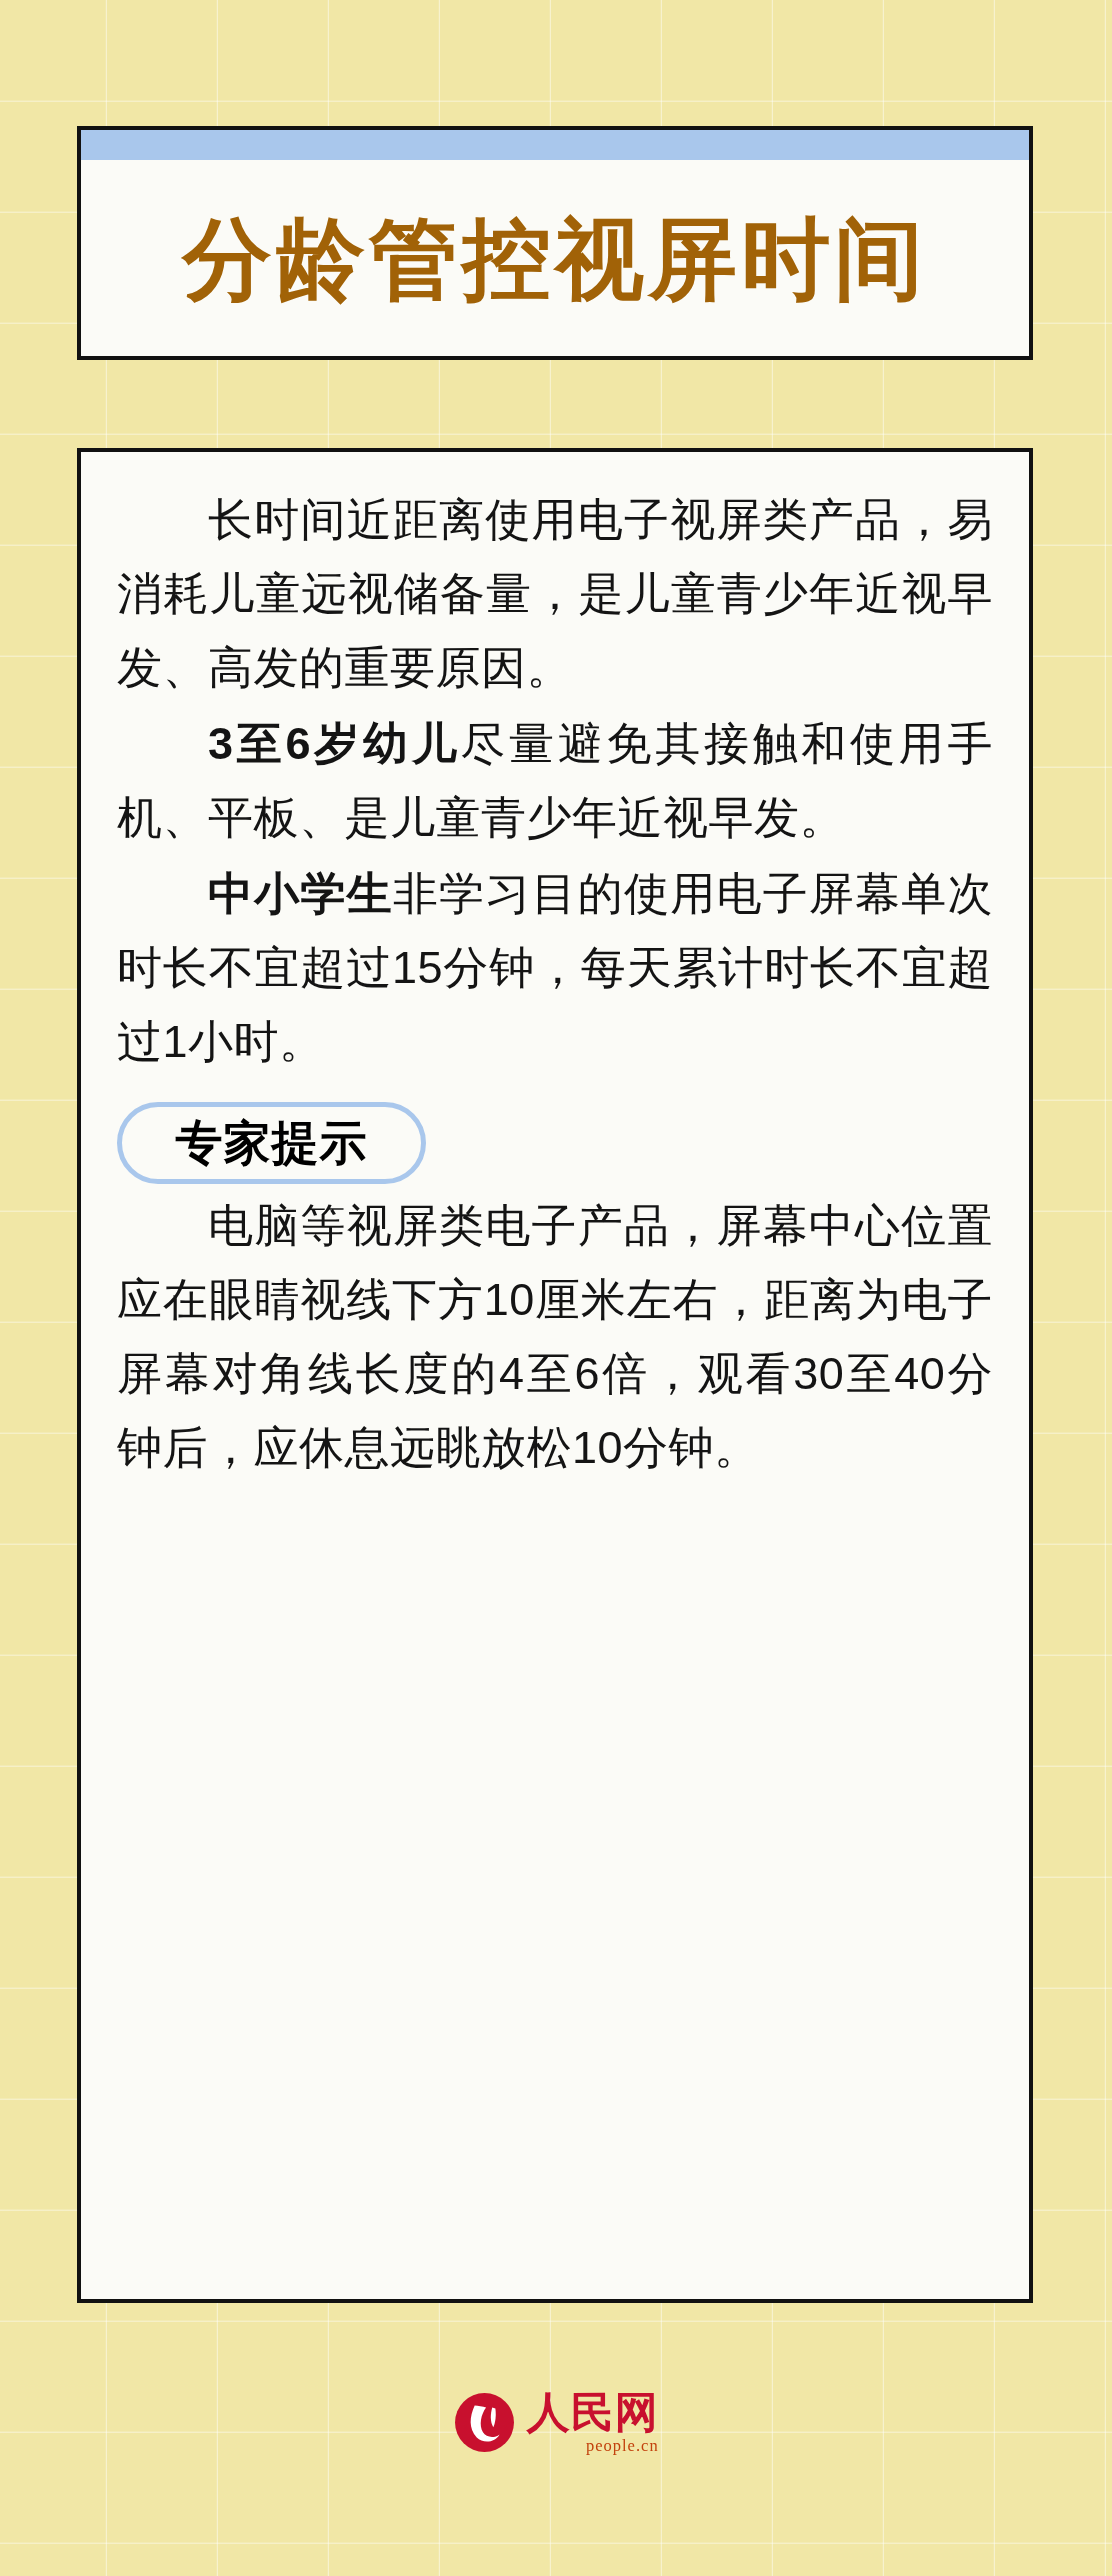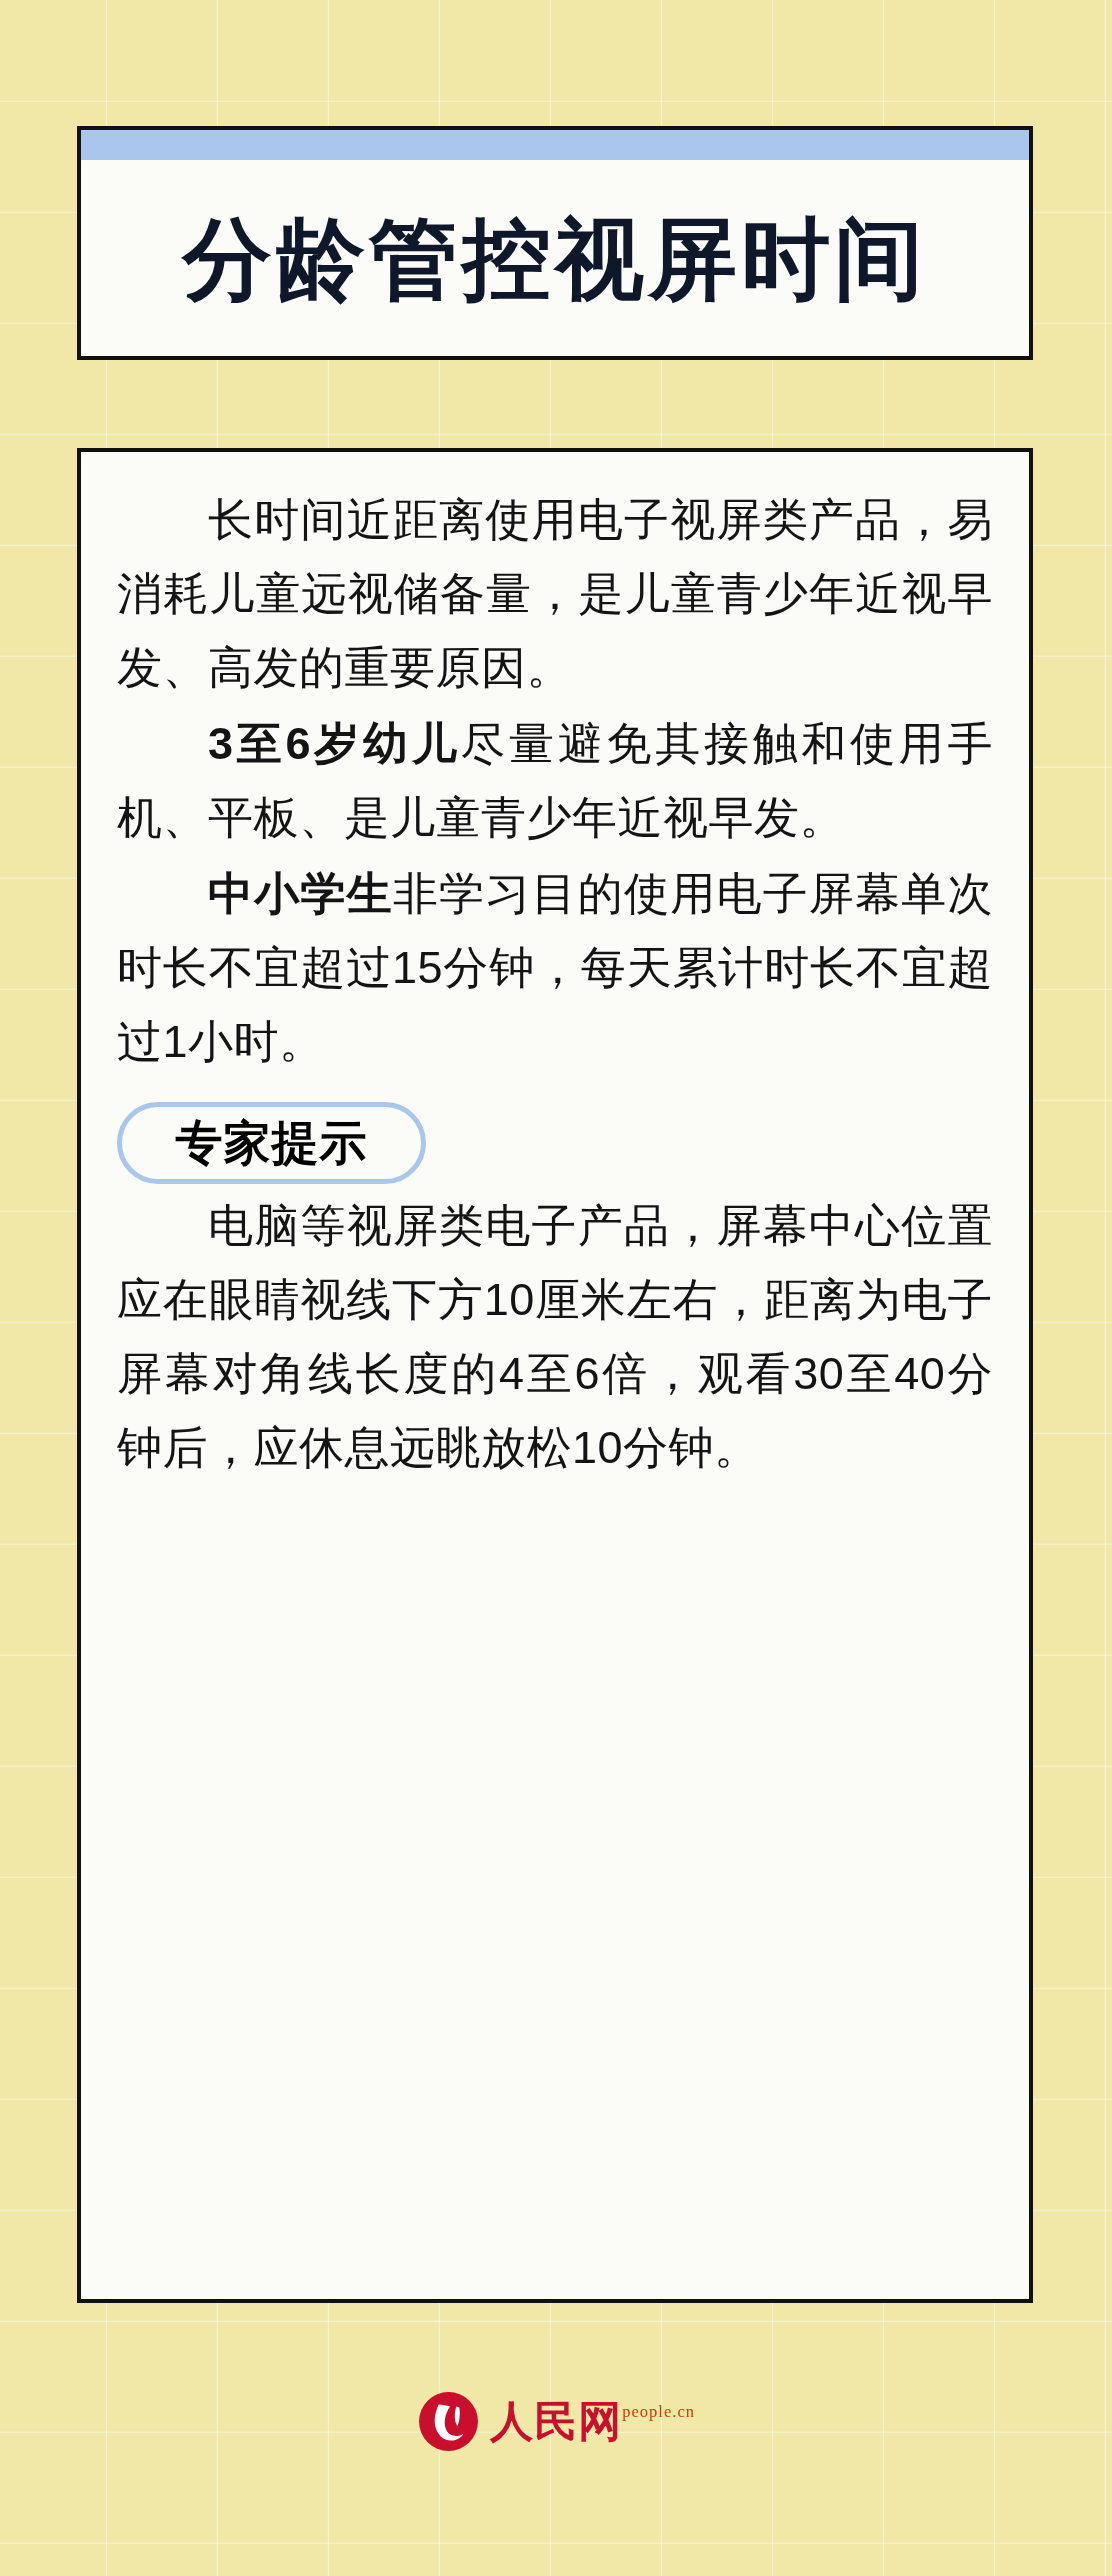--- a/index.html
+++ b/index.html
@@ -64,21 +64,21 @@
     top: 160px;
     width: 956px;
     height: 200px;
     display: flex;
     align-items: center;
     justify-content: center;
     font-family: "DejaVu Serif", "Liberation Serif", serif;
     font-weight: 700;
     font-size: 89px;
     letter-spacing: 4.1px;
-    color: #0f172a;
+    color: #a16207;
     z-index: 3;
     white-space: nowrap;
   }
 
   
   .body-card {
     position: absolute;
     left: 77px;
     top: 448px;
     width: 956px;
@@ -144,21 +144,21 @@
     align-items: center;
     gap: 11.3px;
   }
   .logo-mark {
     width: 61px;
     height: 61px;
     position: relative;
   }
   .logo-text {
     display: flex;
-    flex-direction: row;
+    flex-direction: column;
     justify-content: center;
     line-height: 1;
   }
   .logo-cn {
     font-family: "DejaVu Serif", "Liberation Serif", serif;
     font-weight: 700;
     font-size: 43px;
     color: #c8102e;
     letter-spacing: 1px;
   }

